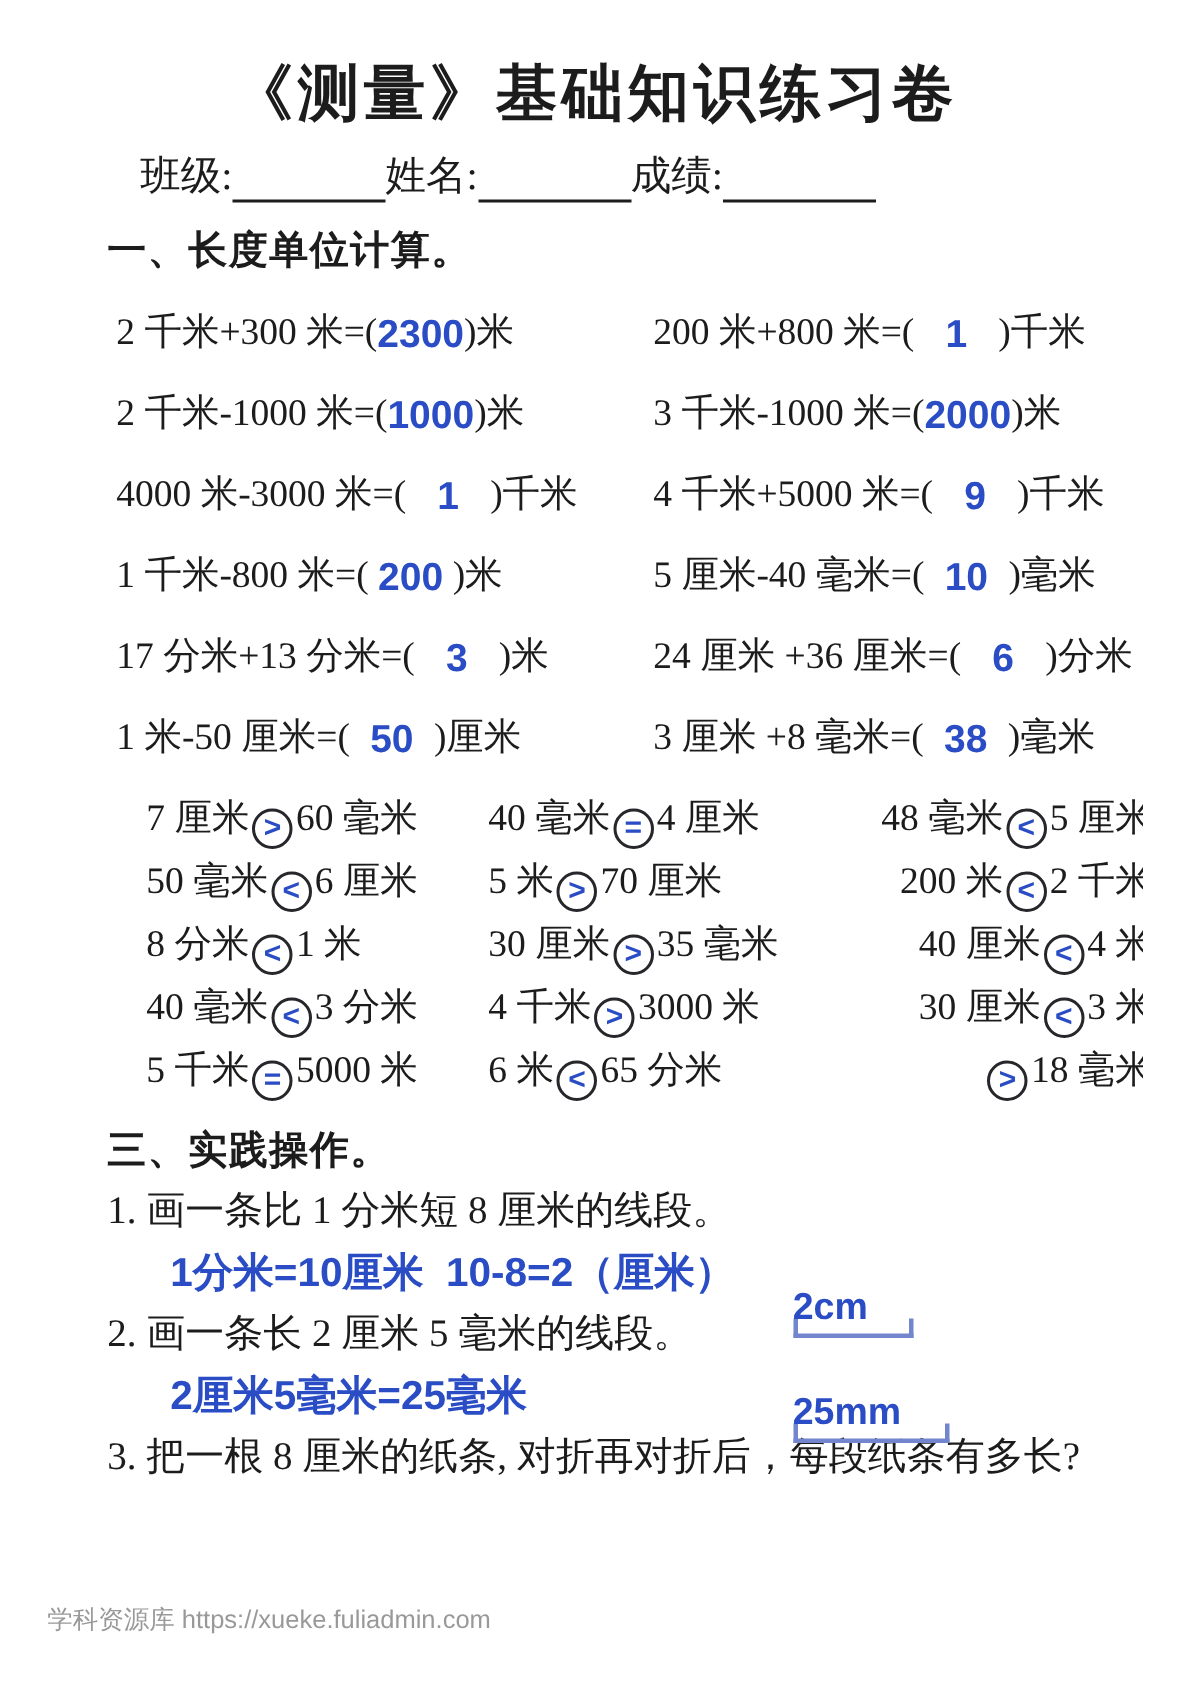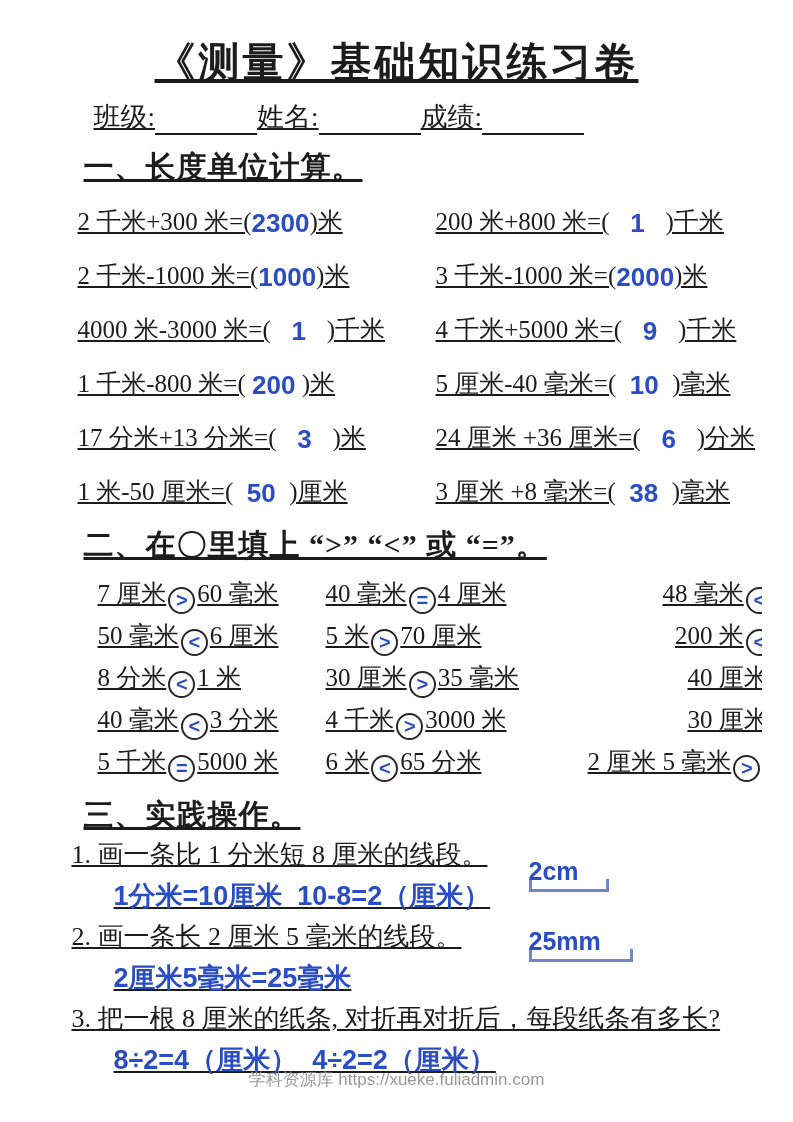--- a/index.html
+++ b/index.html
@@ -11,21 +11,20 @@
   *{box-sizing:border-box;}
   html,body{margin:0;padding:0;background:#ffffff;}
   .page{
     position:relative;
     width:730px;height:1122px;
     margin:0 auto;
     background:#fff;
     color:var(--ink);
     font-family:"Liberation Serif","DejaVu Serif",serif;
     overflow:hidden;
-    text-decoration:underline;
   }
   .title{
     padding-top:36px;
     text-align:center;
     font-size:41px;
     font-weight:bold;
     letter-spacing:3px;
     line-height:1.3;
   }
   .subtitle{
@@ -41,22 +40,22 @@
     line-height:36px;
     white-space:nowrap;
   }
   .blank{
     display:inline-block;
     width:102px;height:30px;
     border-bottom:2px solid var(--ink);
     vertical-align:bottom;
   }
   .sec-heading{
-    margin:16px 0 0 52px;
-    font-size:30px;
+    margin:16px 0 0 40px;
+    font-size:26px;
     font-weight:bold;
     line-height:32px;
     letter-spacing:1px;
   }
   
   .s1-grid{
     margin:6px 0 0 46px;
     display:grid;
     grid-template-columns:358px 1fr;
     font-size:25px;
@@ -133,21 +132,21 @@
     height:13px;
     border-left:3px solid var(--seg-line);
     border-right:3px solid var(--seg-line);
     border-bottom:3px solid var(--seg-line);
   }
   
   .watermark{
     position:absolute;
     left:0;right:0;
     top:1068px;
-    text-align:center;
+    text-align:left;
     font-size:17px;
     color:var(--wm);
     font-family:"Liberation Sans","DejaVu Sans",sans-serif;
     opacity:.9;
   }
 </style>
 </head>
 <body>
 
 <div class="page">
@@ -166,21 +165,20 @@
     <div class="cell"><span>4000 米-3000 米=(</span><span class="ans">1</span><span>)千米</span></div>
     <div class="cell"><span>4 千米+5000 米=(</span><span class="ans">9</span><span>)千米</span></div>
     <div class="cell"><span>1 千米-800 米=(</span><span class="ans">200</span><span>)米</span></div>
     <div class="cell"><span>5 厘米-40 毫米=(</span><span class="ans">10</span><span>)毫米</span></div>
     <div class="cell"><span>17 分米+13 分米=(</span><span class="ans">3</span><span>)米</span></div>
     <div class="cell"><span>24 厘米 +36 厘米=(</span><span class="ans">6</span><span>)分米</span></div>
     <div class="cell"><span>1 米-50 厘米=(</span><span class="ans">50</span><span>)厘米</span></div>
     <div class="cell"><span>3 厘米 +8 毫米=(</span><span class="ans">38</span><span>)毫米</span></div>
   </div>
 
-  <div class="sec-heading">二、在〇里填上 “&gt;” “&lt;” 或 “=”。</div>
 
   <div class="s2-grid">
     <div class="cell"><span>7 厘米</span><span class="cmp">
           <span class="sym">&gt;</span>
         </span><span>60 毫米</span></div>
     <div class="cell"><span>40 毫米</span><span class="cmp">
           <span class="sym">=</span>
         </span><span>4 厘米</span></div>
     <div class="cell c3"><span>48 毫米</span><span class="cmp">
           <span class="sym">&lt;</span>
@@ -211,33 +209,32 @@
         </span><span>3000 米</span></div>
     <div class="cell c3"><span>30 厘米</span><span class="cmp">
           <span class="sym">&lt;</span>
         </span><span>3 米</span></div>
     <div class="cell"><span>5 千米</span><span class="cmp">
           <span class="sym">=</span>
         </span><span>5000 米</span></div>
     <div class="cell"><span>6 米</span><span class="cmp">
           <span class="sym">&lt;</span>
         </span><span>65 分米</span></div>
-    <div class="cell c3"><span>2 厘米 5 毫米</span><span class="cmp">
+    <div class="cell c3"><span class="cmp">
           <span class="sym">&gt;</span>
         </span><span>18 毫米</span></div>
   </div>
 
   <div class="sec-heading">三、实践操作。</div>
 
   <div class="s3-q">1. 画一条比 1 分米短 8 厘米的线段。</div>
   <div class="s3-a">1分米=10厘米  10-8=2（厘米）</div>
   <div class="s3-q">2. 画一条长 2 厘米 5 毫米的线段。</div>
   <div class="s3-a">2厘米5毫米=25毫米</div>
   <div class="s3-q">3. 把一根 8 厘米的纸条, 对折再对折后，每段纸条有多长?</div>
-  <div class="s3-a">8÷2=4（厘米）  4÷2=2（厘米）</div>
 
   <div class="seg one">
     <div class="seg-label">2cm</div>
     <div class="seg-line"></div>
   </div>
   <div class="seg two">
     <div class="seg-label">25mm</div>
     <div class="seg-line"></div>
   </div>
 

